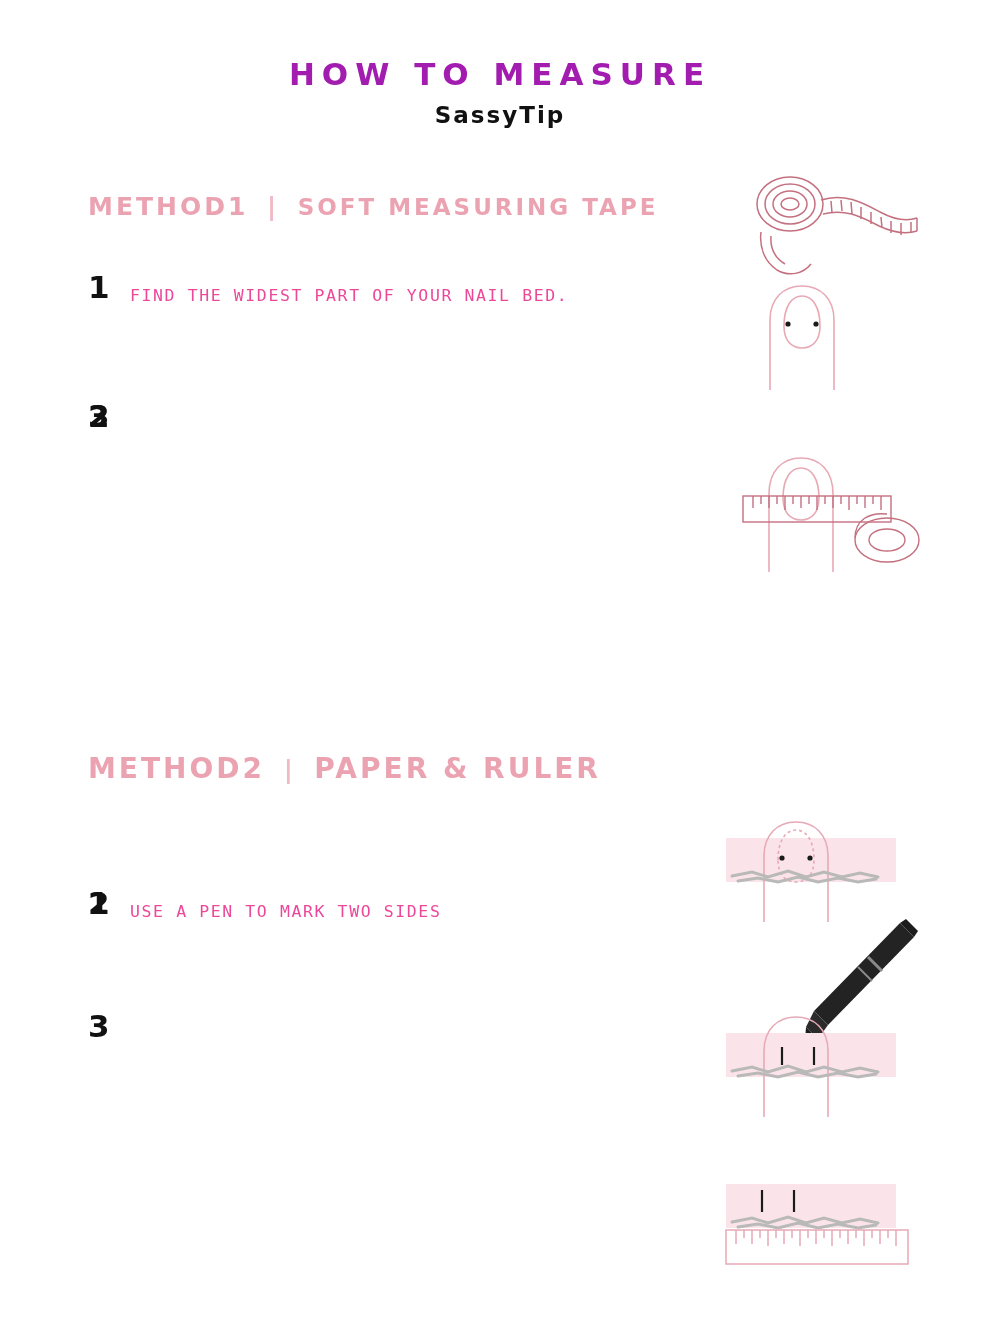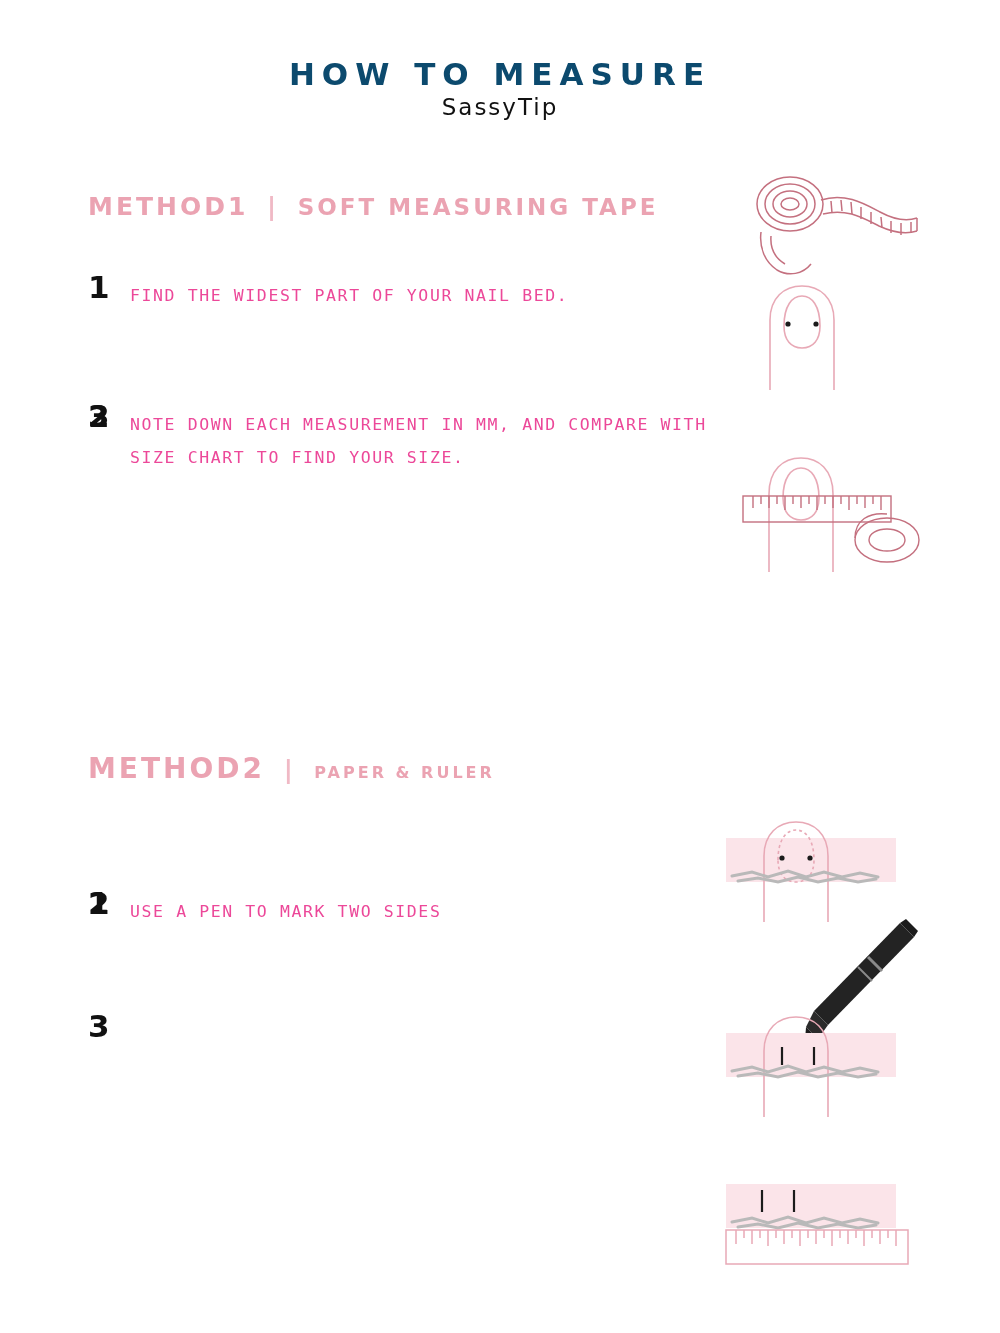--- a/index.html
+++ b/index.html
@@ -19,29 +19,29 @@
   
   .header {
     text-align: center;
     padding-top: 56px;
   }
   .title {
     font-family: "DejaVu Sans", sans-serif;
     font-weight: bold;
     font-size: 31px;
     letter-spacing: 7px;
-    color: #0c4a6e;
+    color: #a21caf;
   }
   .subtitle {
     font-family: "DejaVu Sans", sans-serif;
-    font-weight: normal;
+    font-weight: bold;
     font-size: 23px;
     letter-spacing: 2px;
     color: #111;
-    margin-top: 2px;
+    margin-top: 10px;
   }
 
   
   .method {
     position: absolute;
     left: 0;
     width: 1000px;
   }
   .method-heading {
     font-family: "DejaVu Sans", sans-serif;
@@ -57,21 +57,21 @@
   .method-heading .mh-sep {
     color: #f0b9c5;
     padding: 0 10px;
     font-size: 25px;
   }
   .method-heading .mh-sub {
     font-size: 23px;
     letter-spacing: 3px;
   }
   .method2 .method-heading .mh-name { font-size: 28px; }
-  .method2 .method-heading .mh-sub { font-size: 16px; }
+  .method2 .method-heading .mh-sub { font-size: 28px; }
 
   .steps {
     margin-top: 22px;
   }
   .step {
     position: relative;
     padding-left: 88px;
     margin-bottom: 26px;
   }
   .step-num {
@@ -136,21 +136,20 @@
   <div class="steps m1-steps">
     <div class="step m1-step1">
       <span class="step-num">1</span>
       <div class="step-text">Find the widest part of your nail bed.</div>
     </div>
     <div class="step m1-step2">
       <span class="step-num">2</span>
     </div>
     <div class="step m1-step3">
       <span class="step-num">3</span>
-      <div class="step-text">Note down each measurement in mm, and compare with size chart to find your size.</div>
     </div>
   </div>
 </div>
 
 <div class="method method2" id="method-2">
   <div class="method-heading">
     <span class="mh-name">METHOD2</span>
     <span class="mh-sep">|</span>
     <span class="mh-sub">PAPER &amp; RULER</span>
   </div>

